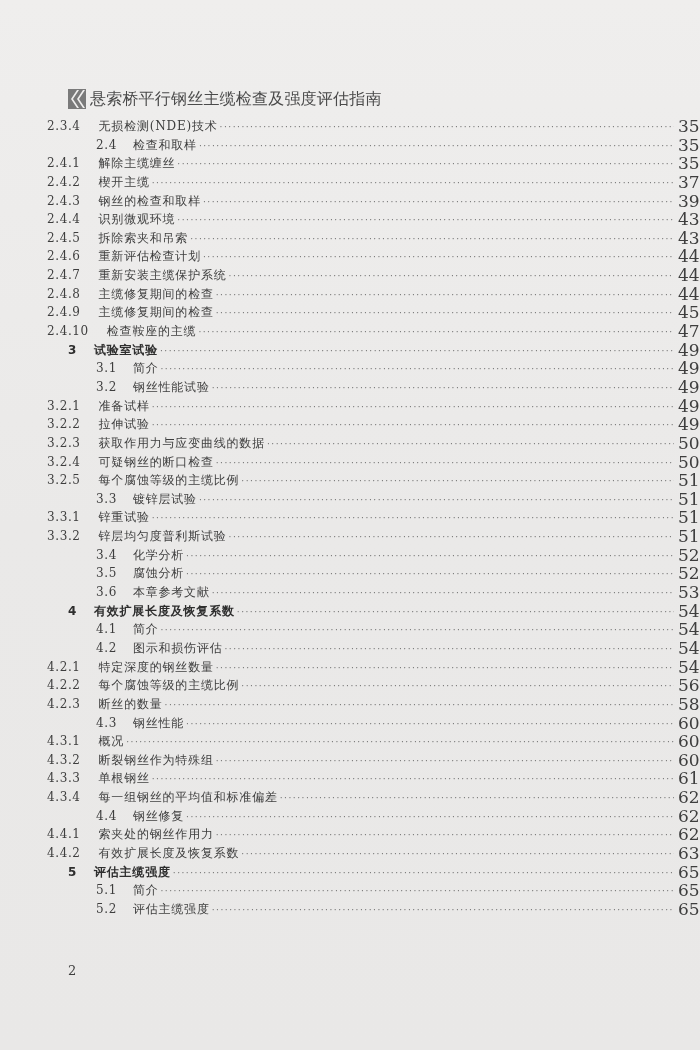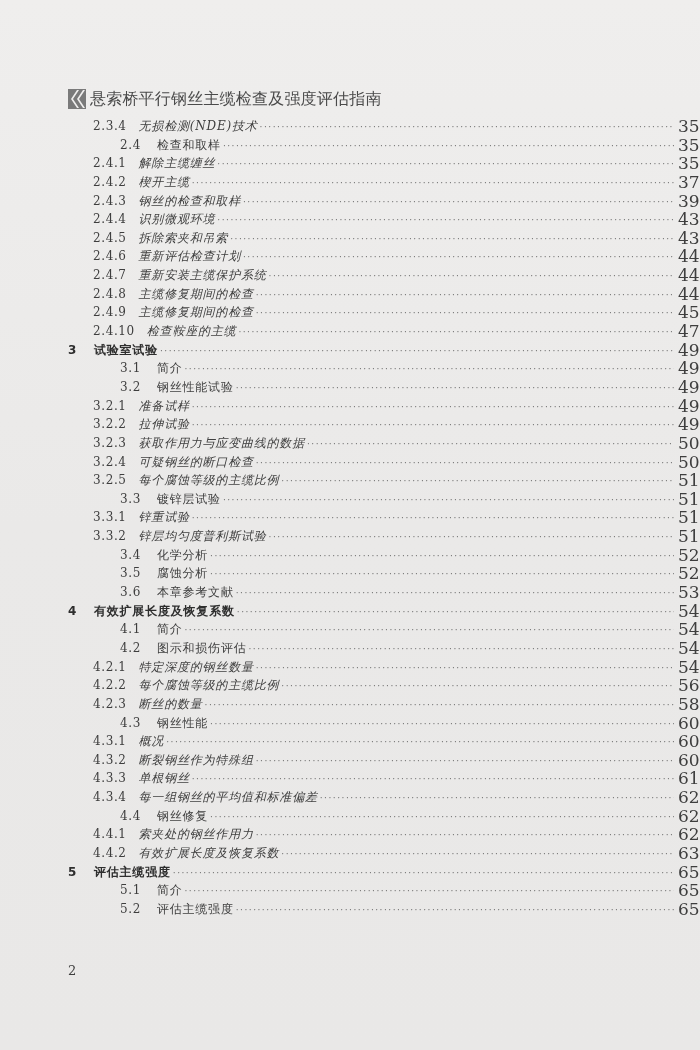--- a/index.html
+++ b/index.html
@@ -83,23 +83,23 @@
       color: #3e3e3e;
       font-size: 17px;
     }
     .lvl-1 { padding-left: 68px; }
     .lvl-1 .num, .lvl-1 .title {
       font-family: "DejaVu Sans", "Liberation Sans", sans-serif;
       font-weight: bold;
       color: #2e2e2e;
     }
     .lvl-1 .title { margin-left: 17px; }
-    .lvl-2 { padding-left: 120px; }
-    .lvl-3 { padding-left: 93px; }
-    .lvl-3 .title { margin-left: 12px; font-style: italic; }
+    .lvl-2 { padding-left: 96px; }
+    .lvl-3 { padding-left: 47px; }
+    .lvl-3 .title { margin-left: 18px; }
     .row-end { padding-right: 38px; display: flex; align-items: center; width: 100%; }
     .folio {
       position: absolute;
       left: 68px;
       top: 963px;
       font-size: 13px;
       color: #3e3e3e;
     }
   </style>
 </head>

